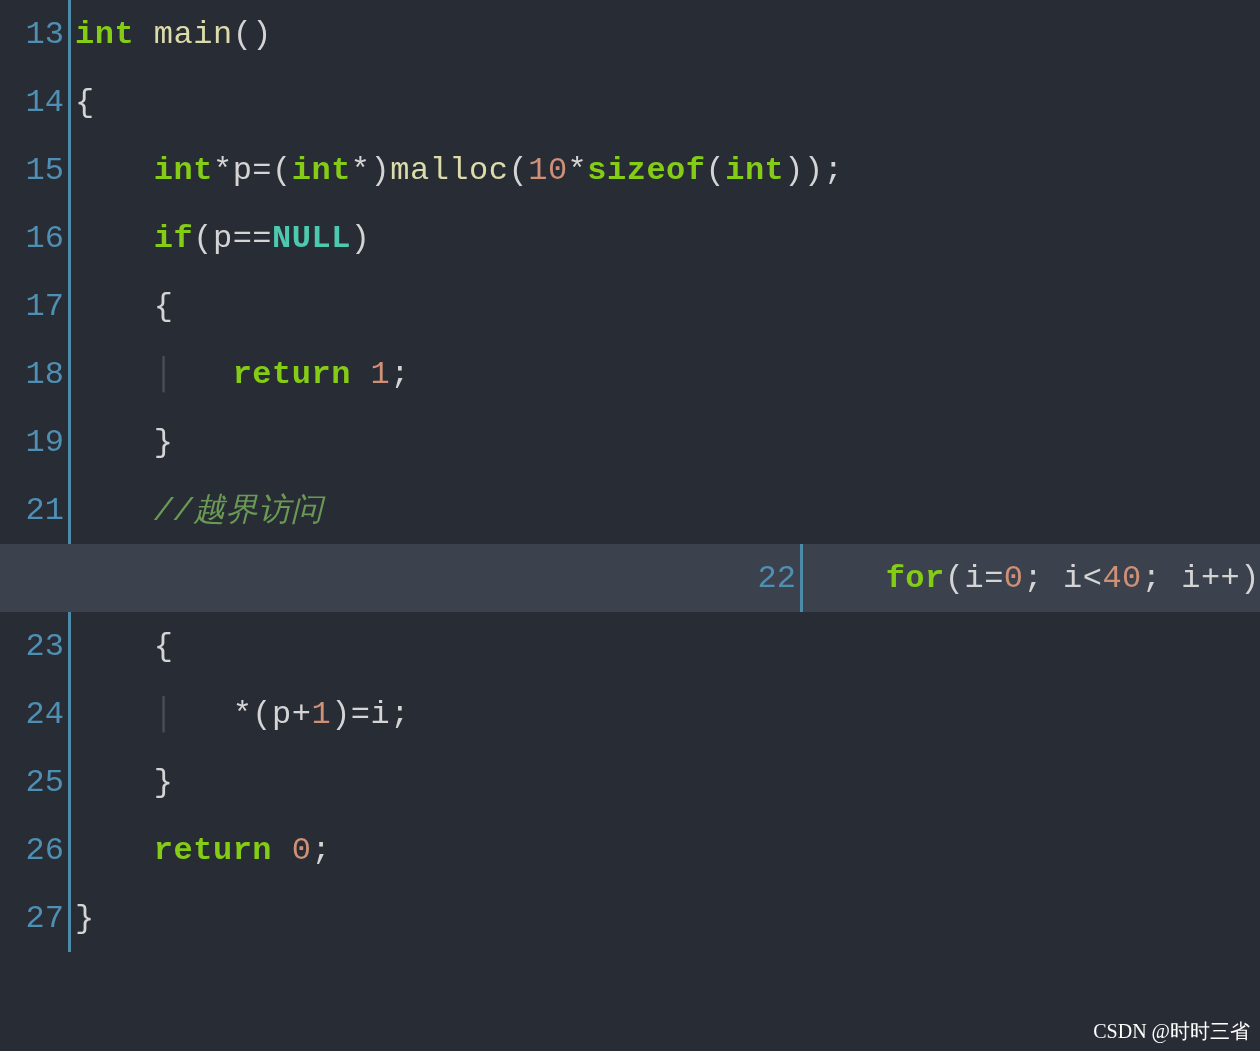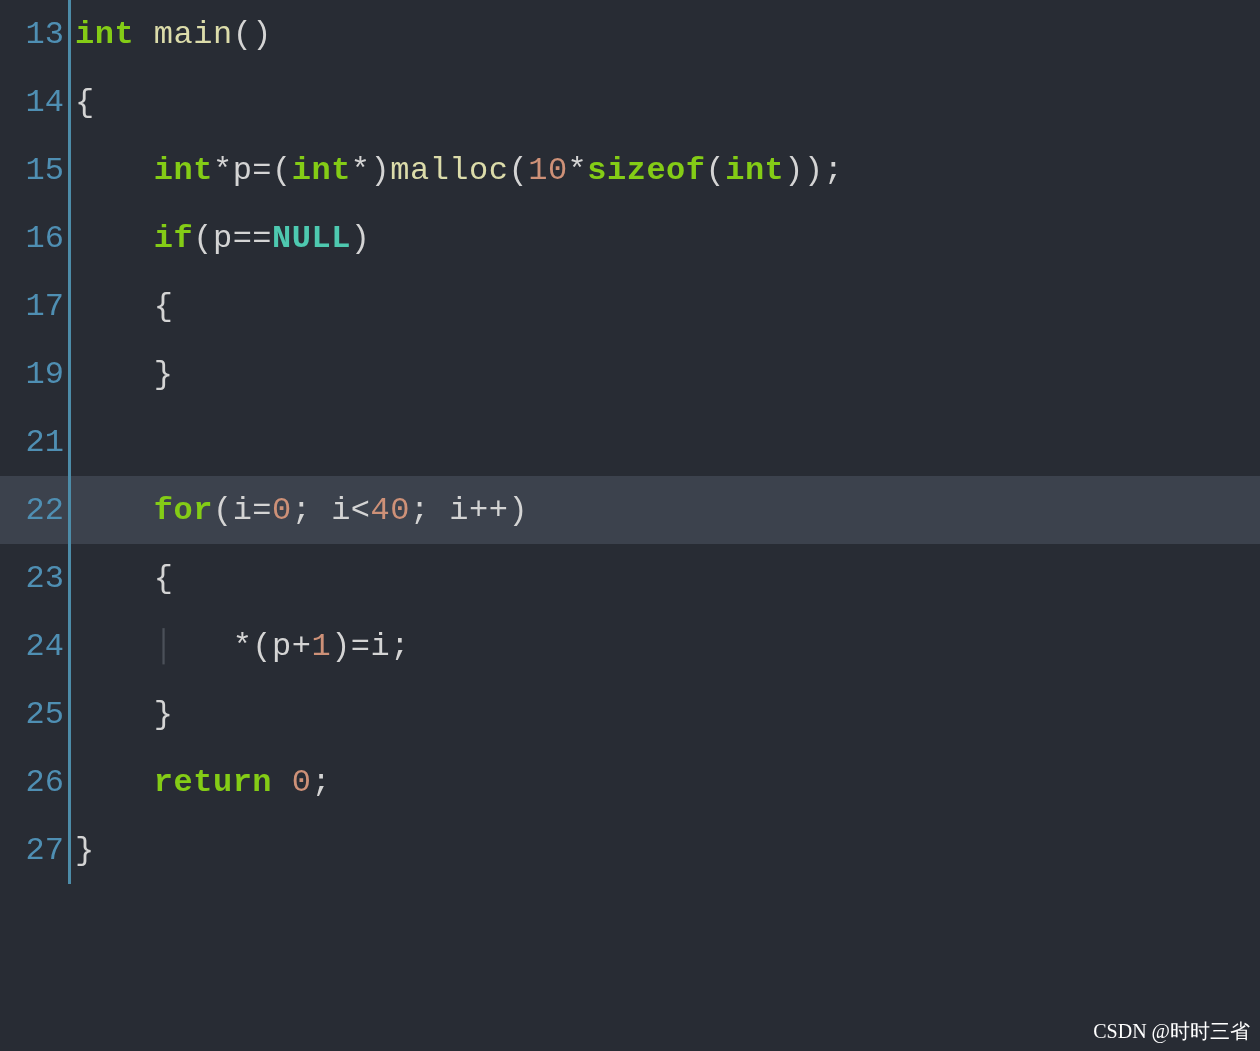--- a/index.html
+++ b/index.html
@@ -19,20 +19,21 @@
     height: 100%;
   }
   .line {
     display: flex;
     align-items: center;
     height: 68px;
     position: relative;
   }
   .line.highlighted {
     background: #3c424d;
+    justify-content: flex-end;
   }
   .gutter {
     width: 68px;
     text-align: right;
     padding-right: 4px;
     color: #4f8fb3;
     font-size: 32px;
     flex-shrink: 0;
     user-select: none;
   }
@@ -91,28 +92,33 @@
       <div class="gutter">16</div>
       <div class="separator"></div>
       <div class="code"><span class="punc">    </span><span class="kw">if</span><span class="punc">(</span><span class="ident">p</span><span class="op">==</span><span class="const">NULL</span><span class="punc">)</span></div>
     </div>
     <div class="line">
       <div class="gutter">17</div>
       <div class="separator"></div>
       <div class="code"><span class="punc">    {</span></div>
     </div>
     <div class="line">
+      <div class="gutter">18</div>
+      <div class="separator"></div>
+      <div class="code"><span class="punc">    </span><span class="indent-guide">│</span><span class="punc">   </span><span class="kw">return</span><span class="punc"> </span><span class="num">1</span><span class="punc">;</span></div>
+    </div>
+    <div class="line">
       <div class="gutter">19</div>
       <div class="separator"></div>
       <div class="code"><span class="punc">    }</span></div>
     </div>
     <div class="line">
       <div class="gutter">21</div>
       <div class="separator"></div>
-      <div class="code"><span class="punc">    </span></div>
+      <div class="code"><span class="punc">    </span><span class="comment">//越界访问</span></div>
     </div>
     <div class="line highlighted">
       <div class="gutter">22</div>
       <div class="separator"></div>
       <div class="code"><span class="punc">    </span><span class="kw">for</span><span class="punc">(</span><span class="ident">i</span><span class="op">=</span><span class="num">0</span><span class="punc">; </span><span class="ident">i</span><span class="op">&lt;</span><span class="num">40</span><span class="punc">; </span><span class="ident">i</span><span class="op">++</span><span class="punc">)</span></div>
     </div>
     <div class="line">
       <div class="gutter">23</div>
       <div class="separator"></div>
       <div class="code"><span class="punc">    {</span></div>

